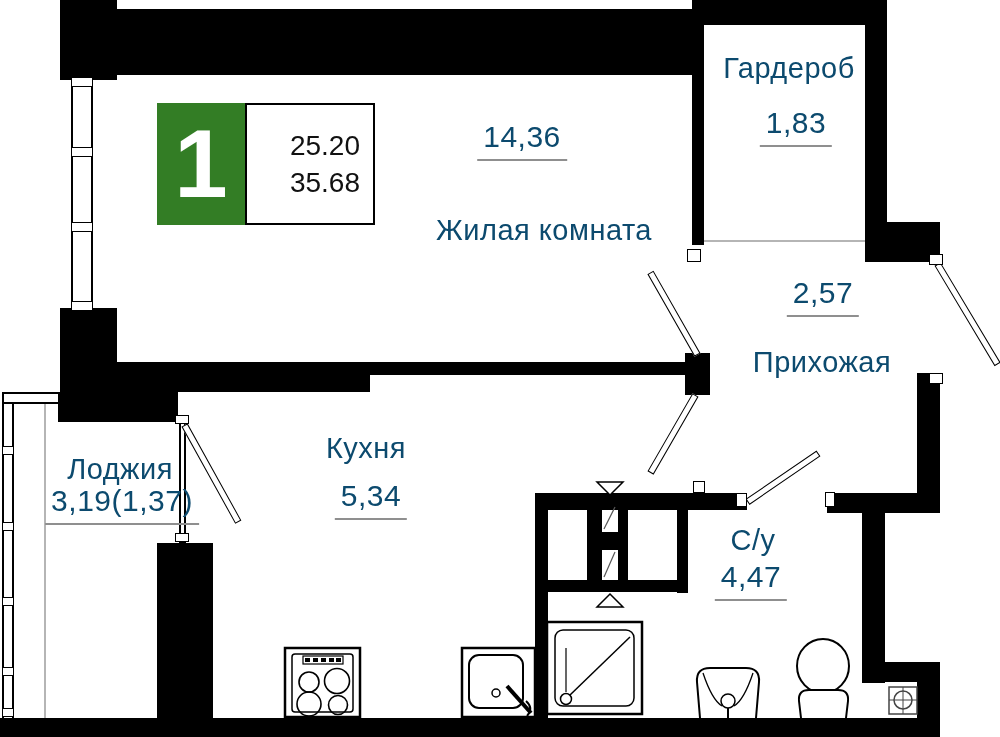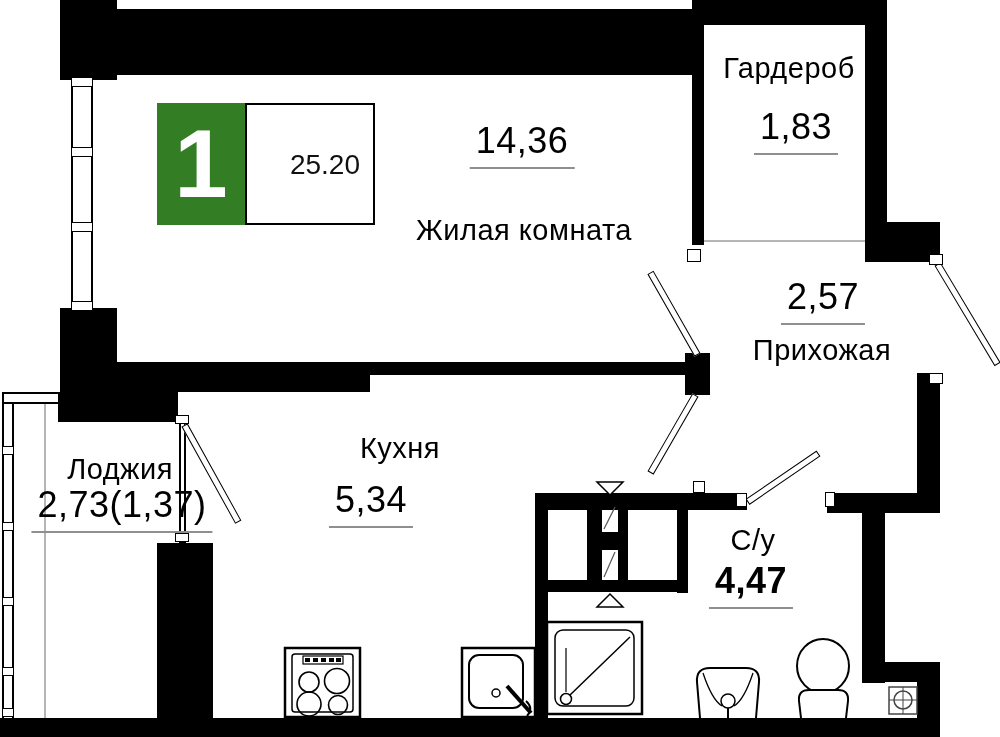--- a/index.html
+++ b/index.html
@@ -7,22 +7,22 @@
     position:relative;width:1000px;height:737px;background:#ffffff;overflow:hidden;
     font-family:"Liberation Sans","DejaVu Sans",sans-serif;color:#111;
   }
   .wall{position:absolute;background:#000;}
   .gline{position:absolute;background:#b5b5b5;}
   .win{position:absolute;background:#fff;border:2px solid #000;box-sizing:border-box;}
   .tick{position:absolute;background:#fff;border:1.5px solid #000;box-sizing:border-box;}
   .door{position:absolute;width:7px;background:#fff;border:1.5px solid #000;box-sizing:border-box;}
   .jamb{position:absolute;background:#fff;border:1.5px solid #000;box-sizing:border-box;}
   .lbl{position:absolute;transform:translateX(-50%);white-space:nowrap;
-       font-size:29px;letter-spacing:.5px;color:#000000;}
-  .num{font-size:36px;}
+       font-size:29px;letter-spacing:.5px;color:#0c4a6e;}
+  .num{font-size:30px;}
   .u{border-bottom:2px solid #8f8f8f;padding:0 6px 6px 6px;}
   #badge{position:absolute;left:157px;top:103px;width:218px;height:122px;display:flex;}
   #badge .green{width:88px;height:122px;display:flex;align-items:center;justify-content:center;
        color:#fff;font-size:96px;font-weight:bold;line-height:1;}
   #badge .nums{width:130px;height:122px;border:2px solid #000;box-sizing:border-box;background:#fff;
        display:flex;flex-direction:column;justify-content:center;text-align:right;
        padding-right:13px;font-size:28px;font-weight:500;line-height:37px;}
   svg.fixtures{position:absolute;left:0;top:0;pointer-events:none;}
 </style>
 </head>
@@ -146,34 +146,35 @@
     <path d="M 597 607 L 623 607 L 610 594 Z" fill="#fff" stroke="#000" stroke-width="1.5"></path>
 
     <line x1="604" y1="529" x2="615" y2="507" stroke="#555" stroke-width="1.2"></line>
     <line x1="604" y1="577" x2="615" y2="552" stroke="#555" stroke-width="1.2"></line>
   </svg>
 
   <div id="badge">
     <div class="green" style="background: rgb(51, 125, 37);">1</div>
     <div class="nums">
       <div>25.20</div>
+      <div>35.68</div>
     </div>
   </div>
 
   <div class="lbl num" style="left:522px;top:120px;"><span class="u">14,36</span></div>
-  <div class="lbl" style="left:524px;top:214px;">Жилая комната</div>
+  <div class="lbl" style="left:544px;top:214px;">Жилая комната</div>
 
   <div class="lbl" style="left:789px;top:52px;">Гардероб</div>
   <div class="lbl num" style="left:796px;top:106px;"><span class="u">1,83</span></div>
 
   <div class="lbl num" style="left:823px;top:276px;"><span class="u">2,57</span></div>
-  <div class="lbl" style="left:822px;top:334px;">Прихожая</div>
+  <div class="lbl" style="left:822px;top:346px;">Прихожая</div>
 
-  <div class="lbl" style="left:366px;top:432px;margin-left:34px;">Кухня</div>
+  <div class="lbl" style="left:366px;top:432px;">Кухня</div>
   <div class="lbl num" style="left:371px;top:479px;"><span class="u">5,34</span></div>
 
   <div class="lbl" style="left:120px;top:453px;">Лоджия</div>
-  <div class="lbl num" style="left:122px;top:484px;"><span class="u">2,73(1,37)</span></div>
+  <div class="lbl num" style="left:122px;top:484px;"><span class="u">3,19(1,37)</span></div>
 
   <div class="lbl" style="left:753px;top:524px;">С/у</div>
-  <div class="lbl num" style="left:751px;top:560px;font-weight:bold;"><span class="u">4,47</span></div>
+  <div class="lbl num" style="left:751px;top:560px;"><span class="u">4,47</span></div>
 
 </div>
 
 </body></html>

